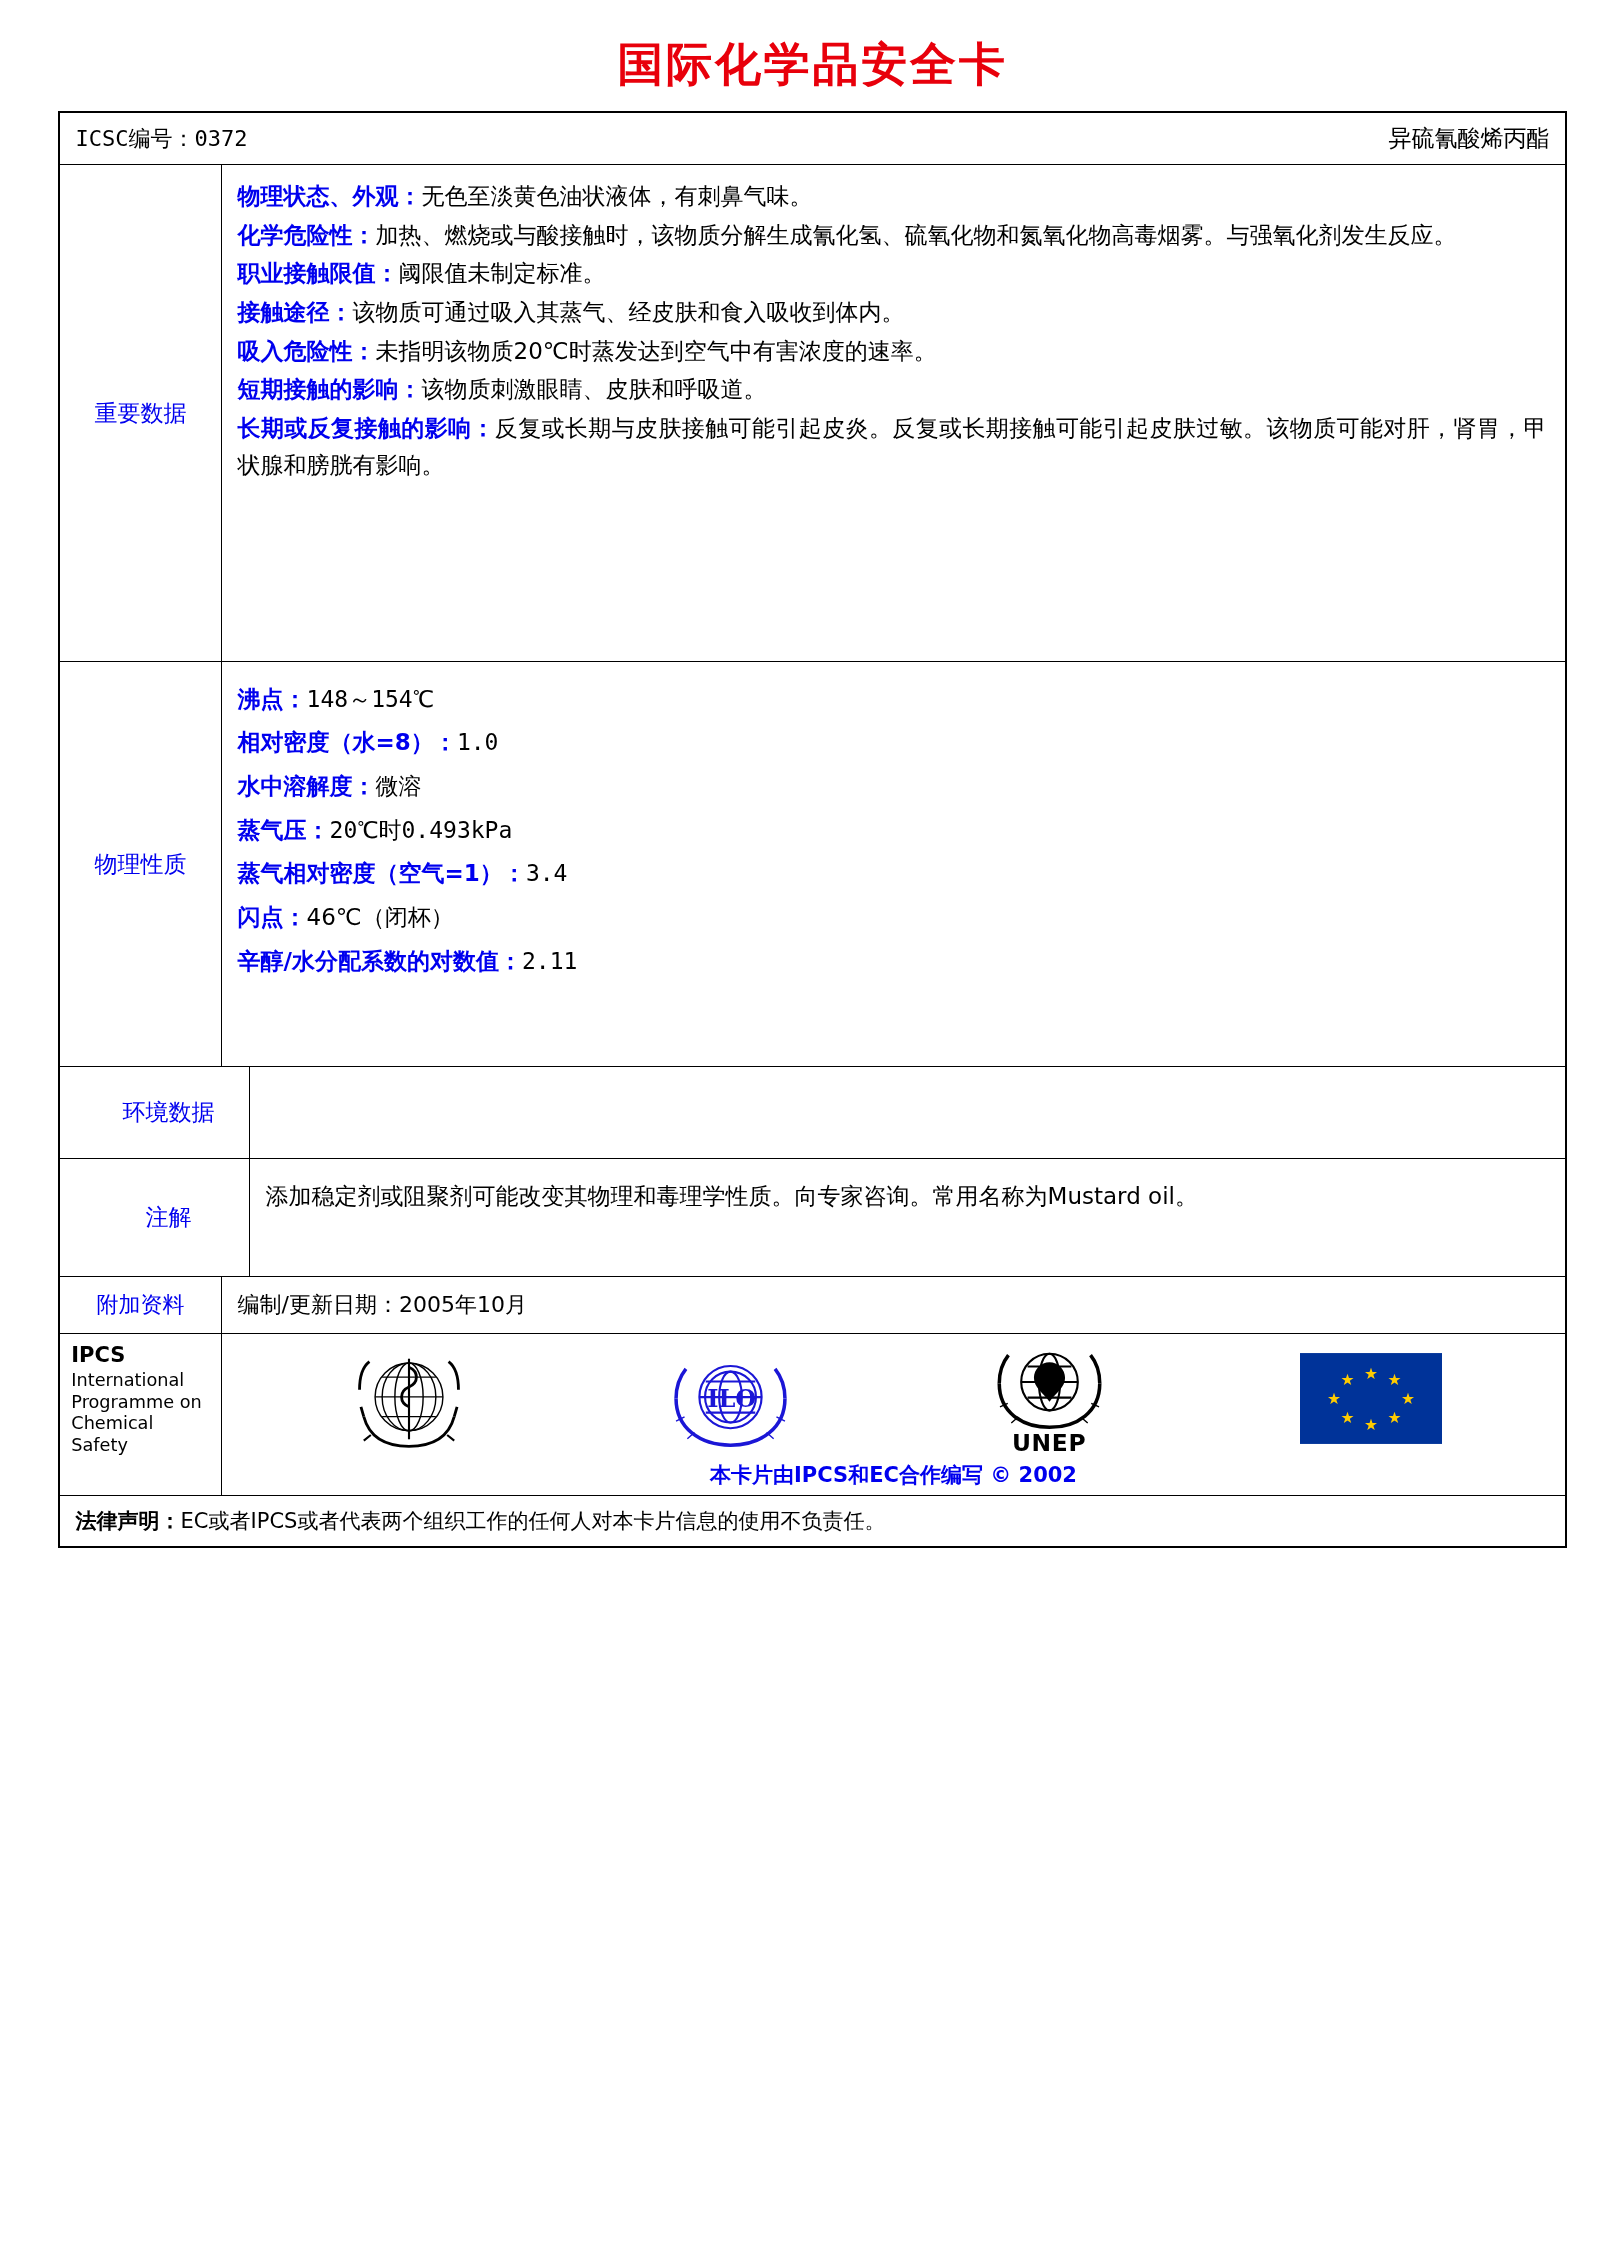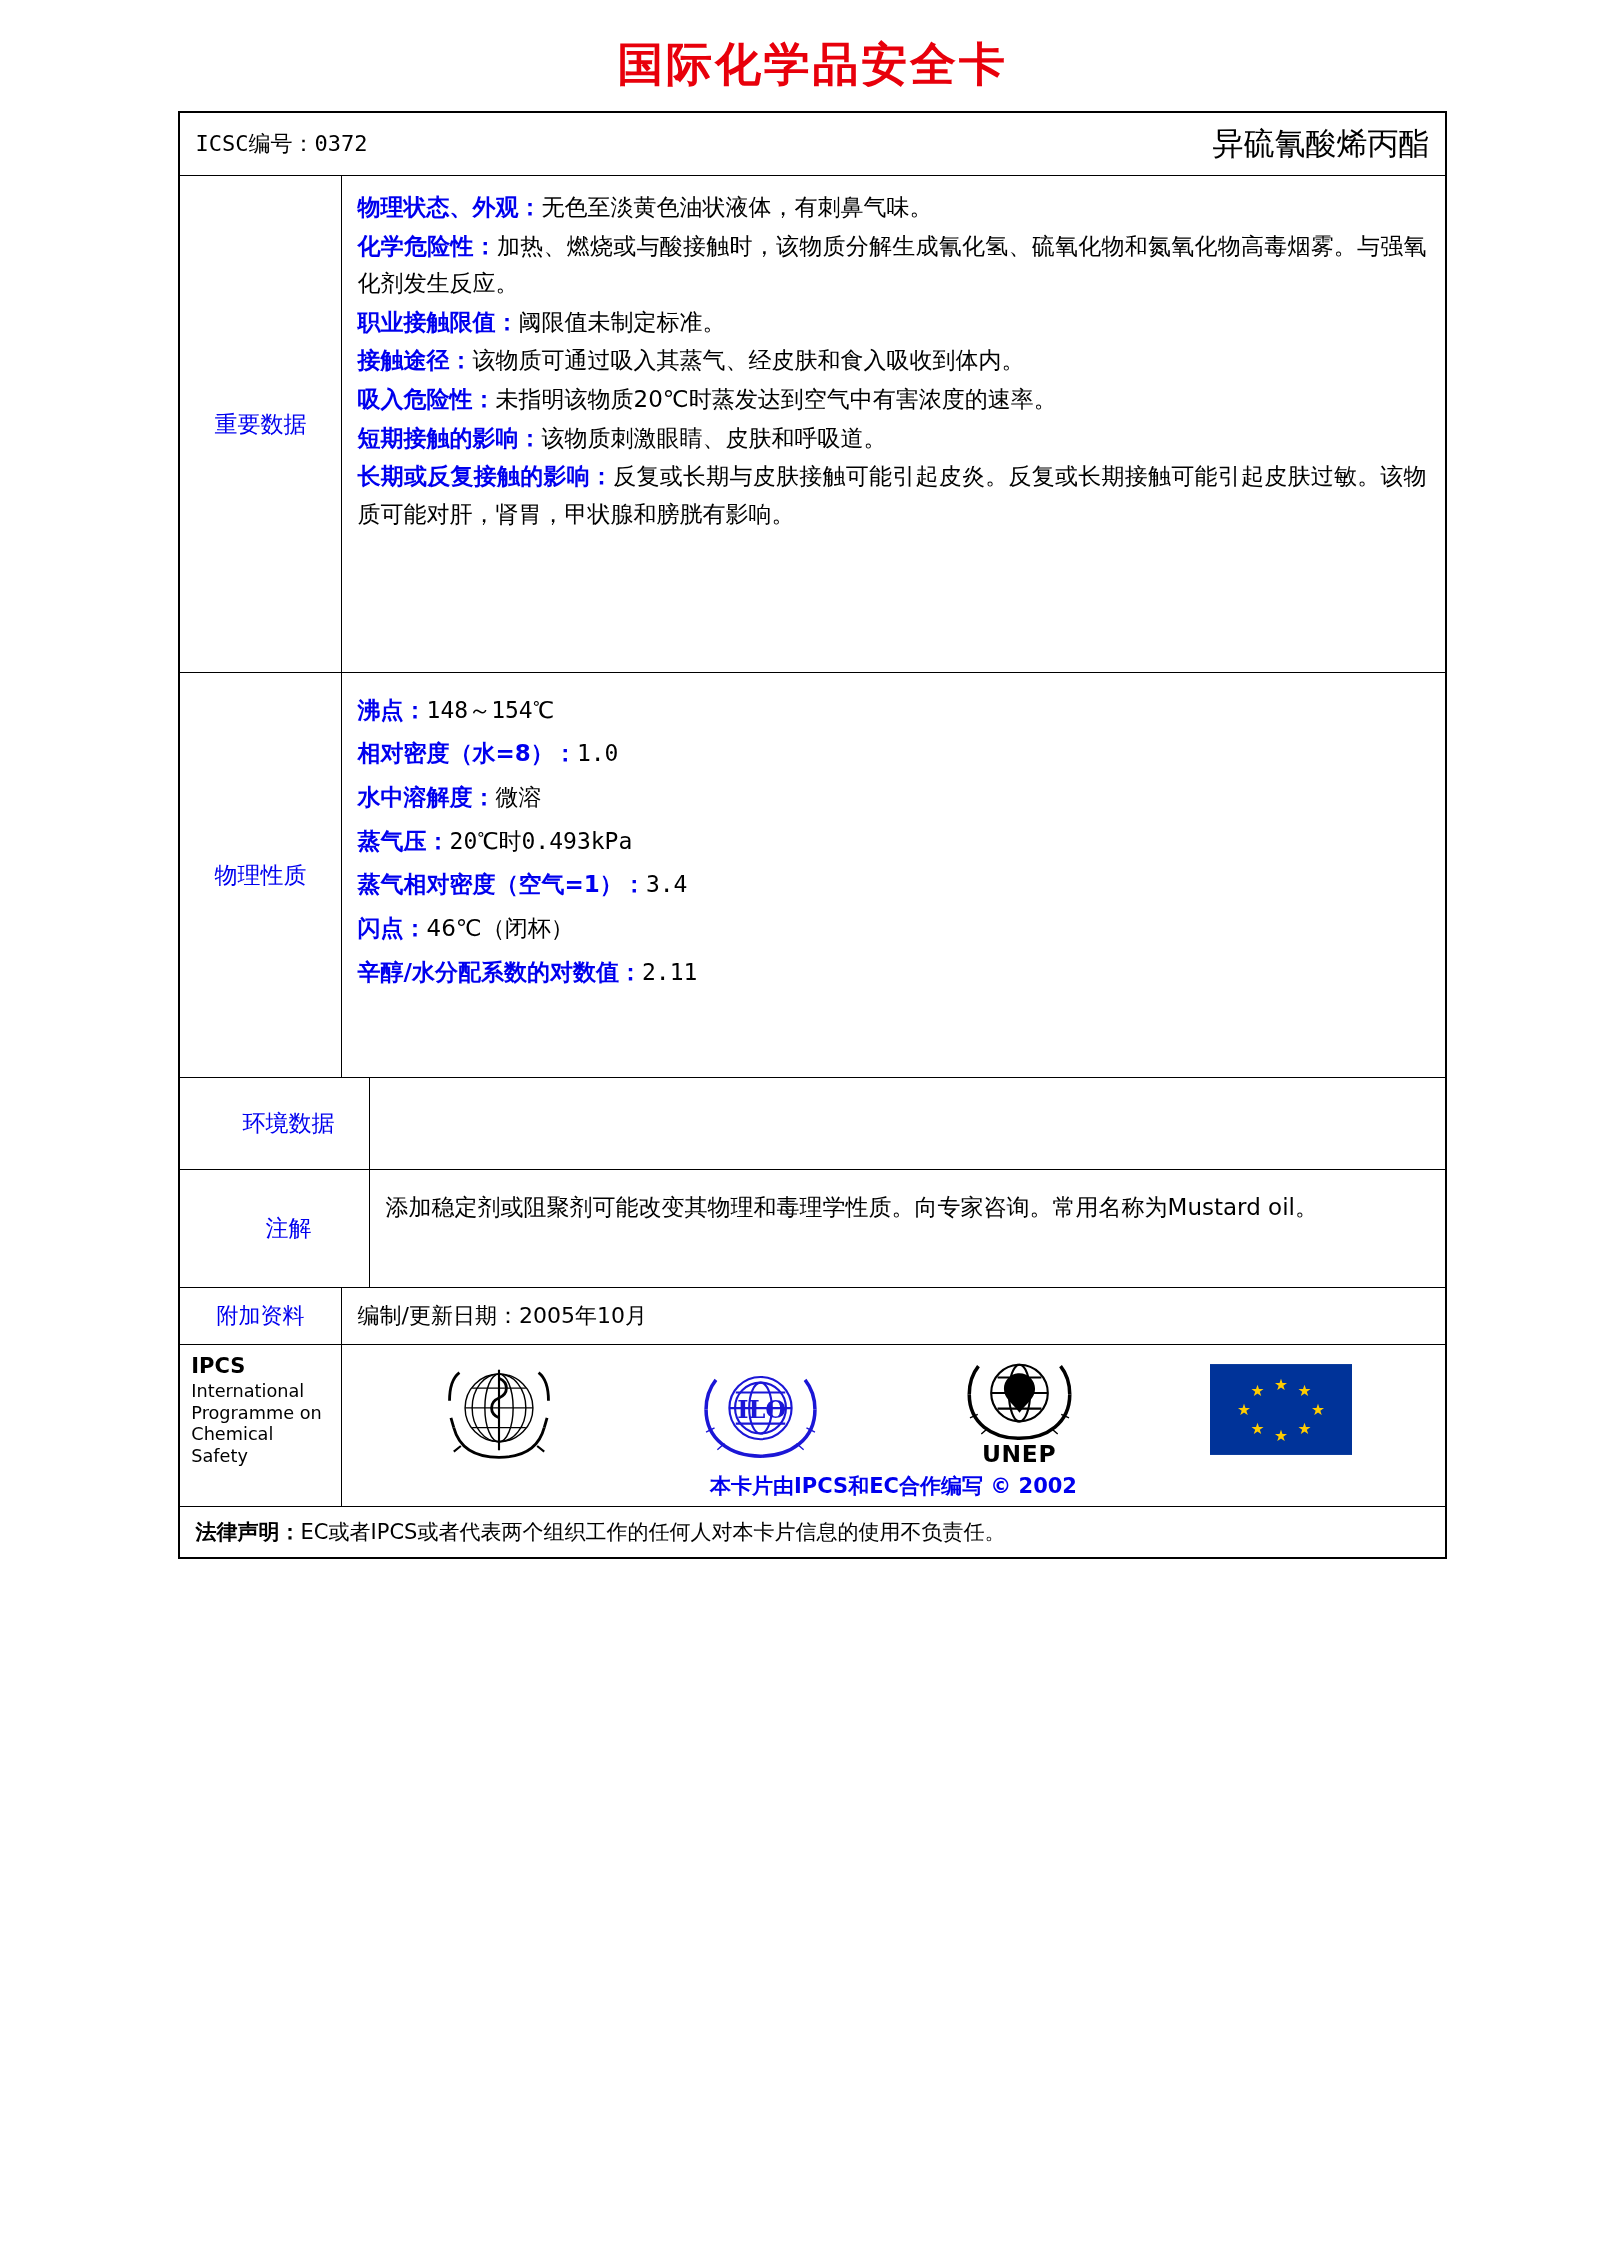--- a/index.html
+++ b/index.html
@@ -20,41 +20,41 @@
   .doc-title {
     text-align: center;
     color: #e8000b;
     font-weight: bold;
     font-size: 46px;
     letter-spacing: 2.8px;
     font-family: "DejaVu Sans", "Liberation Sans", sans-serif;
     margin: 12.8px 0 15.6px 0;
   }
   .card {
-    width: 1269px;
+    width: 1509px;
     margin: 0 auto;
     border: 2.1px solid #000;
     box-sizing: border-box;
   }
   .row {
     display: flex;
     border-bottom: 1.4px solid #000;
   }
   .row:last-child { border-bottom: none; }
 
   .hdr {
     display: flex;
     justify-content: space-between;
     align-items: center;
     padding: 10px 15.6px;
     font-size: 23.4px;
     font-family: "DejaVu Serif", "Liberation Serif", serif;
   }
   .hdr .left { font-family: "DejaVu Sans Mono", "Liberation Mono", monospace; font-size: 22px;}
-  .hdr .right { font-size: 31px; }
+  .hdr .right { font-size: 23px; }
 
   .label-cell {
     width: 162px;
     min-width: 162px;
     border-right: 1.4px solid #000;
     color: #0000ee;
     font-weight: normal;
     font-size: 23px;
     display: flex;
     align-items: center;

